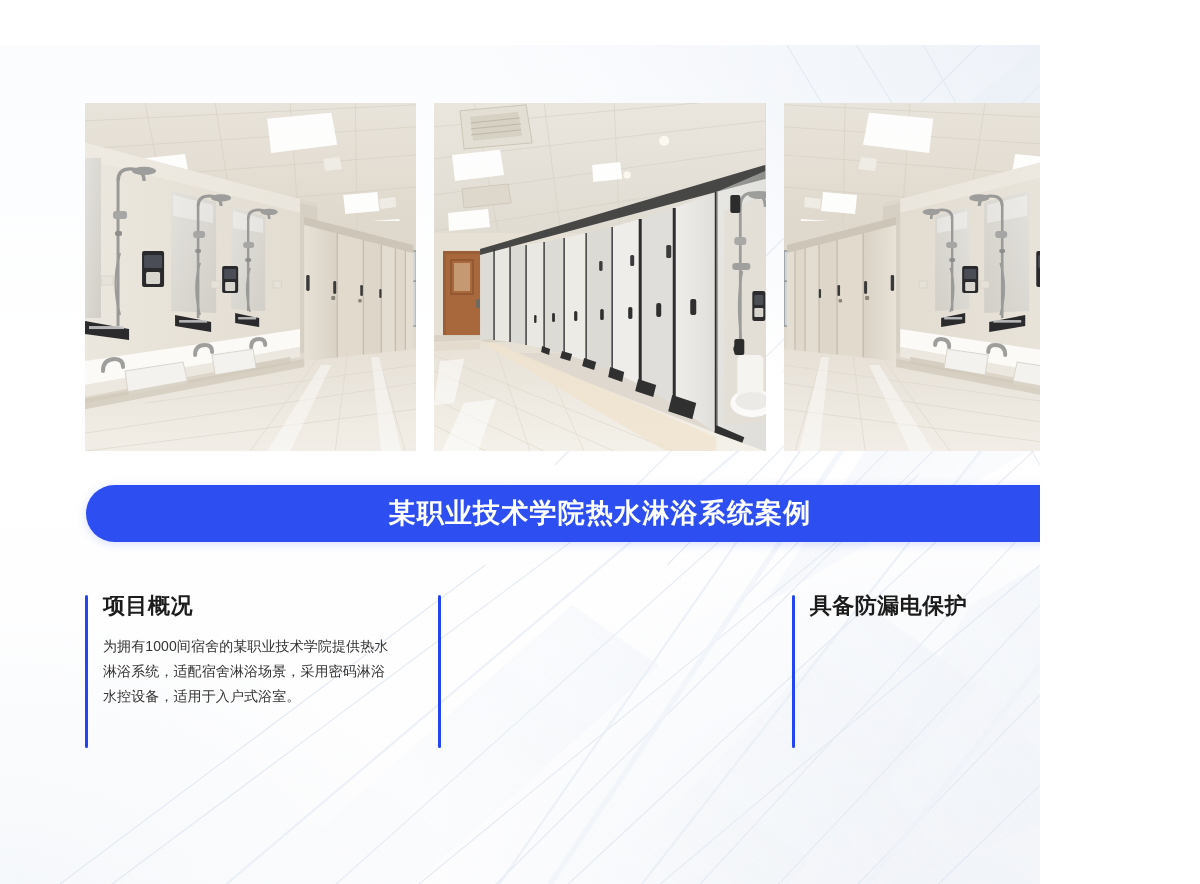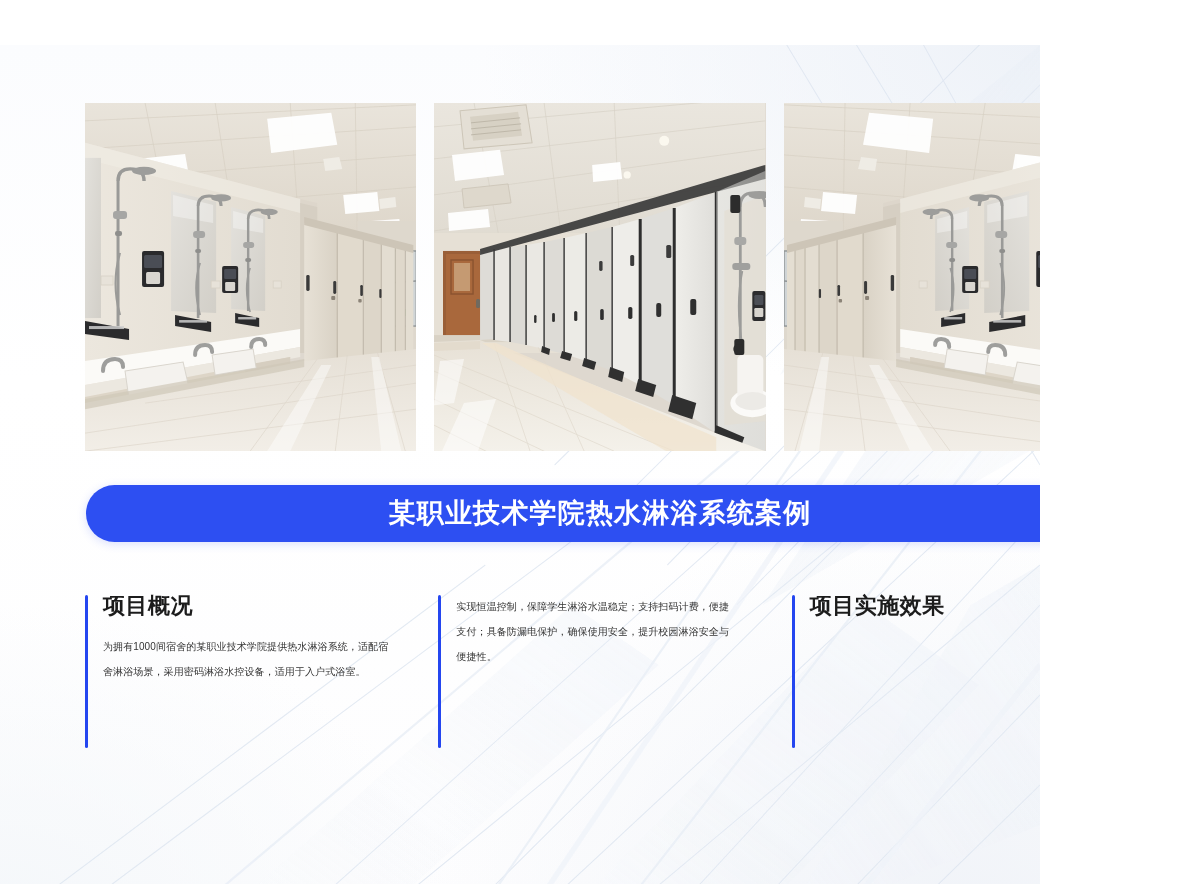--- a/index.html
+++ b/index.html
@@ -104,21 +104,21 @@
   .col-heading {
     margin: 0 0 16px 0;
     font-size: 22px;
     font-weight: bold;
     color: #1c1c1c;
     letter-spacing: .5px;
     line-height: 1.1;
   }
   .col-body {
     margin: 0;
-    font-size: 10px;
+    font-size: 14px;
     line-height: 25px;
     color: #333333;
     letter-spacing: .1px;
     max-width: 292px;
   }
   .col-2 .col-body, .col-3 .col-body { max-width: 282px; }
 </style>
 </head>
 <body>
 
@@ -671,22 +671,21 @@
   <div class="columns">
 
     <div class="col col-1">
       <div class="col-accent"></div>
       <h3 class="col-heading">项目概况</h3>
       <p class="col-body">为拥有1000间宿舍的某职业技术学院提供热水淋浴系统，适配宿舍淋浴场景，采用密码淋浴水控设备，适用于入户式浴室。</p>
     </div>
 
     <div class="col col-2">
       <div class="col-accent"></div>
-      <p class="col-body">实现恒温控制，保障学生淋浴水温稳定；支持扫码计费，便捷支付；具备防漏电保护，确保使用安全，提升校园淋浴安全与便捷性。</p>
     </div>
 
     <div class="col col-3">
       <div class="col-accent"></div>
-      <h3 class="col-heading">项目实施效果</h3>
+      <h3 class="col-heading">具备防漏电保护</h3>
     </div>
   </div>
 
 </div>
 
 </body></html>

